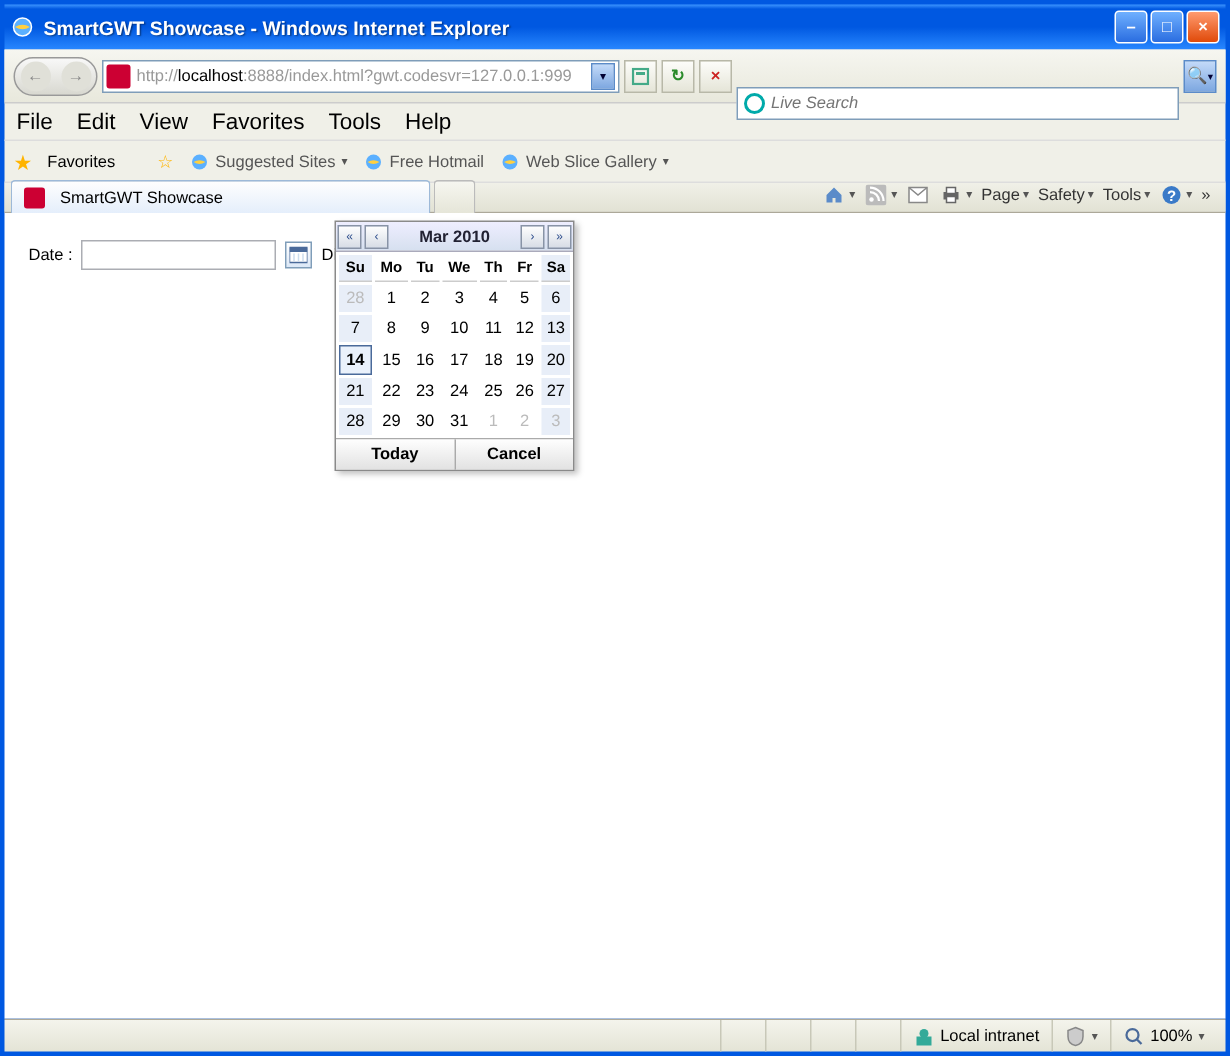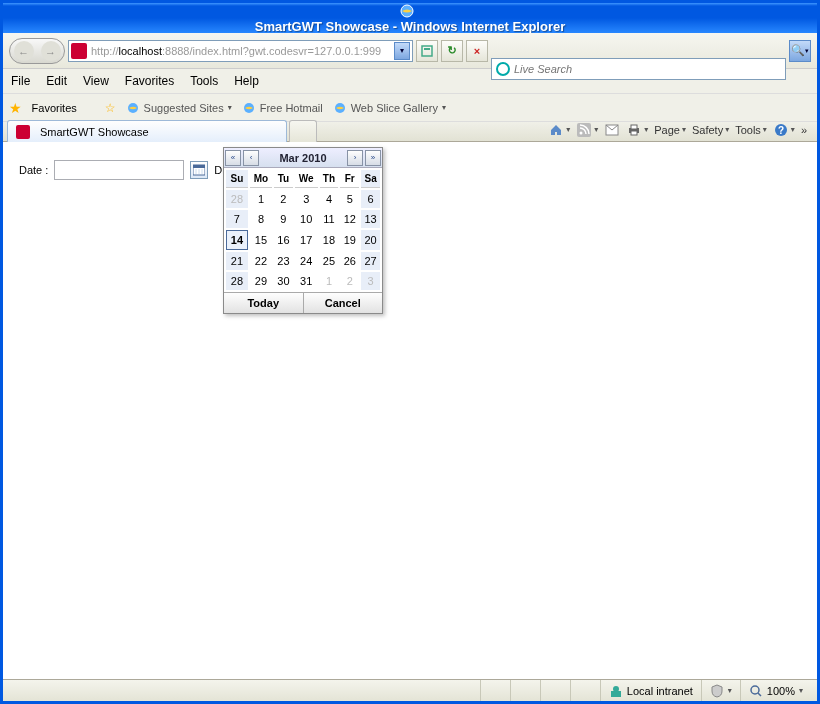--- a/index.html
+++ b/index.html
@@ -1,19 +1,19 @@
 <!DOCTYPE html>
 <html><head>
 <meta charset="utf-8">
 <style>
 * { box-sizing: border-box; margin: 0; padding: 0; font-family: Tahoma, sans-serif; }
 body { background: #0058e1; width: 820px; height: 704px; overflow: hidden; font-size: 11px; }
 
 .window { width: 820px; height: 704px; display: flex; flex-direction: column; border: 3px solid #0058e1; }
-.titlebar { height: 30px; background: linear-gradient(to bottom, #3d95ff 0%, #0058e1 10%, #0058e1 50%, #2887ff 100%); display: flex; align-items: center; padding: 0 4px; color: white; font-weight: bold; font-size: 13px; flex-direction: column; }
+.titlebar { height: 30px; background: linear-gradient(to bottom, #3d95ff 0%, #0058e1 10%, #0058e1 50%, #2887ff 100%); display: flex; align-items: center; padding: 0 4px; color: white; font-weight: bold; font-size: 13px; }
 .titlebar .ie-icon { width: 16px; height: 16px; margin-right: 6px; }
 .title-text { flex: 1; text-shadow: 1px 1px 1px rgba(0,0,0,0.4); }
 .win-controls { display: flex; gap: 2px; }
 .win-btn { width: 22px; height: 22px; border: 1px solid #fff; border-radius: 3px; display: flex; align-items: center; justify-content: center; font-size: 11px; font-weight: bold; cursor: pointer; }
 .win-min, .win-max { background: linear-gradient(to bottom, #6fb0ff, #2a6de0); color: #fff; }
 .win-close { background: linear-gradient(to bottom, #ff9b6f, #e04a0a); color: #fff; }
 
 .chrome { background: #f0f0e8; border-bottom: 1px solid #aca899; }
 
 .addr-row { display: flex; align-items: center; height: 36px; padding: 4px 6px; gap: 3px; background: linear-gradient(to bottom, #f6f6f0, #e8e8dc); border-bottom: 1px solid #ccc; }
@@ -23,21 +23,21 @@
 .addr-icon { width: 16px; height: 16px; margin-right: 4px; background: #c03; border-radius: 2px; }
 .addr-text { flex: 1; font-size: 11px; white-space: nowrap; overflow: hidden; }
 .addr-text .gray { color: #999; }
 .addr-dd { width: 16px; height: 18px; background: linear-gradient(to bottom,#c3daf9,#7da7e0); border: 1px solid #5b8bc9; display: flex; align-items: center; justify-content: center; font-size: 8px; color: #003; }
 .tool-btn { width: 22px; height: 22px; border: 1px solid #b8b8a8; background: linear-gradient(to bottom,#fdfdfa,#e5e5d8); display: flex; align-items: center; justify-content: center; font-size: 11px; cursor: pointer; }
 .search-bar { flex: 1; height: 22px; border: 1px solid #7f9db9; background: #fff; display: flex; align-items: center; padding: 0 4px; gap: 4px; margin-top: 36px; }
 .bing-icon { width: 14px; height: 14px; border-radius: 50%; border: 2px solid #0aa; display: inline-block; }
 .search-input { border: none; outline: none; flex: 1; font-size: 11px; font-style: italic; color: #999; }
 .search-go { width: 22px; height: 22px; border: 1px solid #5b8bc9; background: linear-gradient(to bottom,#c3daf9,#7da7e0); display: flex; align-items: center; justify-content: center; font-size: 11px; color: #003; cursor: pointer; }
 
-.menu-row { display: flex; align-items: center; height: 24px; padding: 0 8px; gap: 16px; font-size: 12px; }
+.menu-row { display: flex; align-items: center; height: 24px; padding: 0 8px; gap: 16px; font-size: 15px; }
 .menu-item { cursor: pointer; }
 
 .fav-row { display: flex; align-items: center; height: 28px; padding: 0 6px; gap: 10px; font-size: 11px; border-top: 1px solid #ddd; }
 .fav-star { color: #ffb400; font-size: 14px; }
 .fav-link { color: #555; display: flex; align-items: center; gap: 4px; cursor: pointer; }
 .fav-drop { font-size: 8px; color: #555; }
 .ie-small { width: 14px; height: 14px; display: inline-block; }
 
 .tab-row { display: flex; align-items: center; height: 20px; padding: 0 4px; gap: 2px; background: linear-gradient(to bottom,#f0f0e8,#e2e2d4); border-top: 1px solid #ddd; }
 .tab { height: 24px; border: 1px solid #9db9d8; border-bottom: none; background: linear-gradient(to bottom,#fefefe,#e2edfb); padding: 3px 8px; display: flex; align-items: center; gap: 6px; font-size: 11px; min-width: 280px; border-radius: 3px 3px 0 0; }

